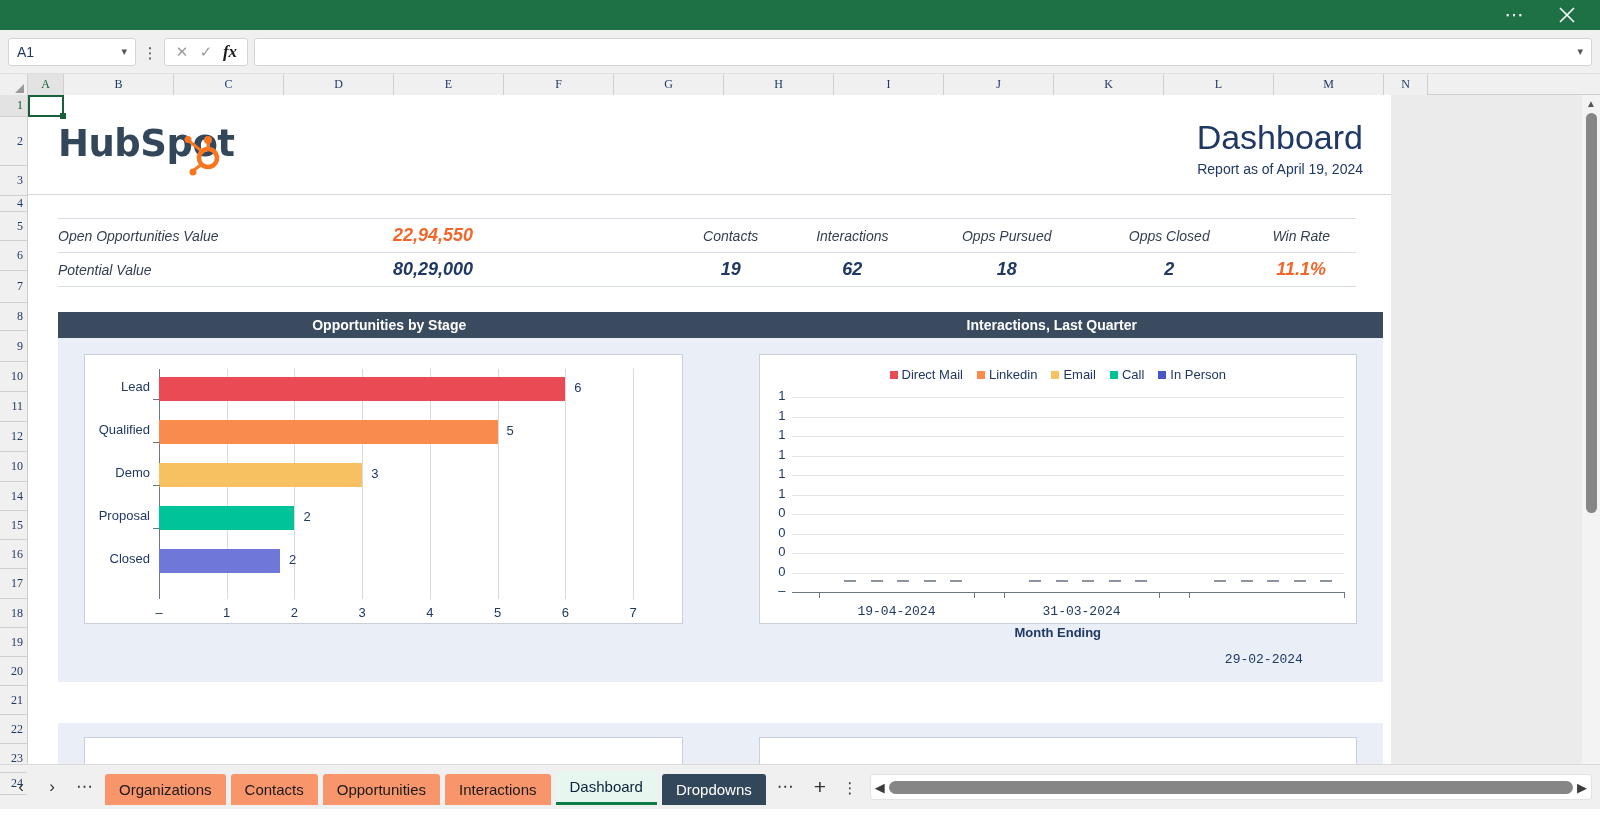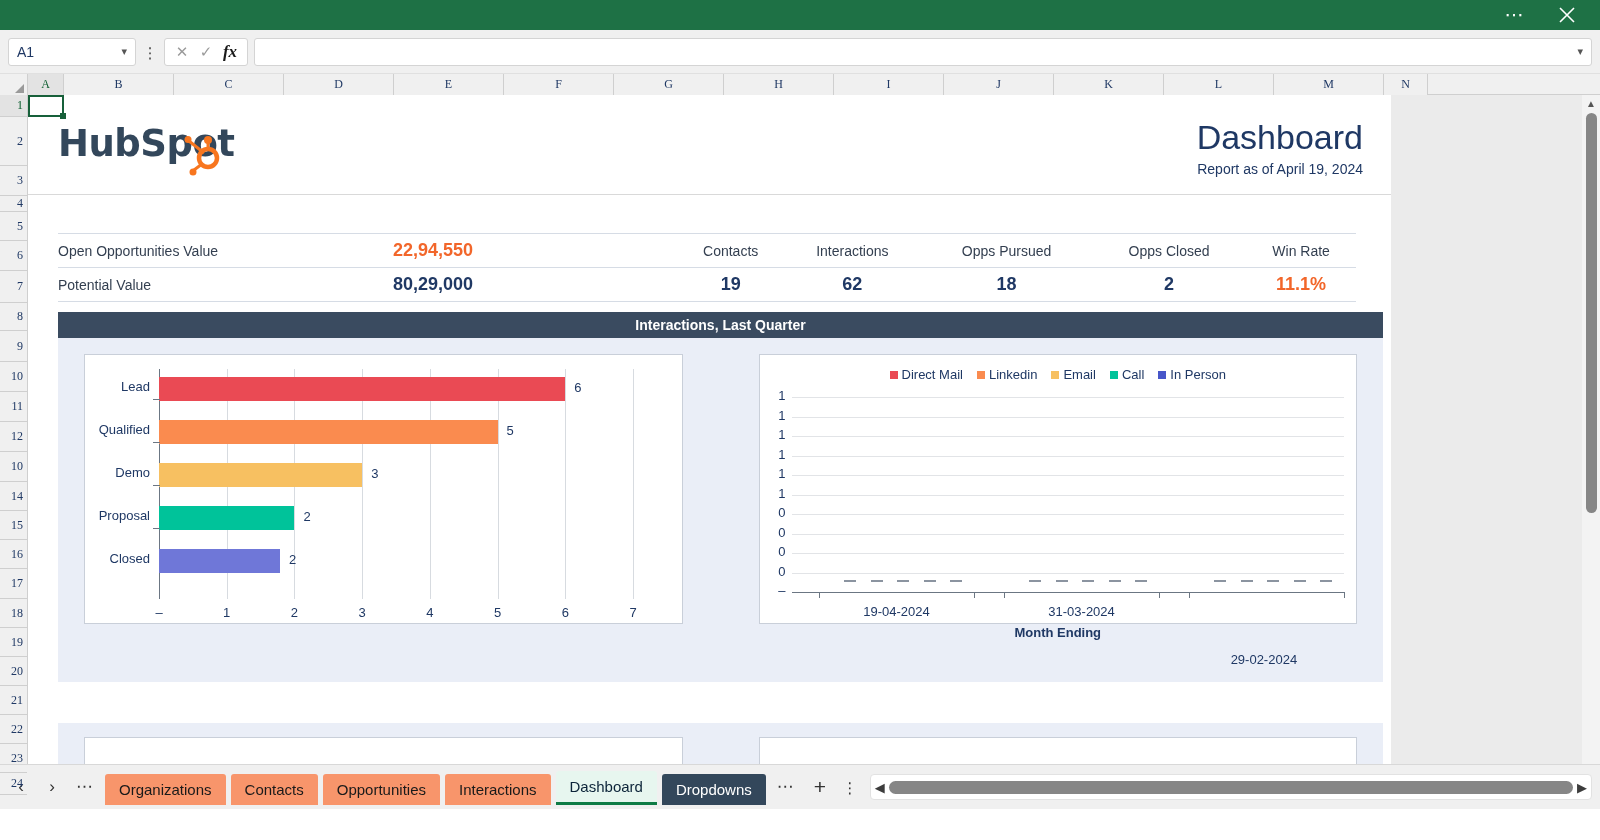--- a/index.html
+++ b/index.html
@@ -117,21 +117,21 @@
   .dash-title {
     position: absolute; right: 28px; top: 22px; text-align: right;
   }
   .dash-title .t1 {
     font-size: 34px; color: #1f3864; font-weight: 400; line-height: 40px;
   }
   .dash-title .t2 { font-size: 14px; color: #1f3864; margin-top: 4px; }
 
   
   .kpi {
-    position: absolute; left: 30px; top: 138px; width: 1298px;
+    position: absolute; left: 30px; top: 123px; width: 1298px; font-style: italic;
   }
   .kpi table { width: 100%; border-collapse: collapse; }
   .kpi td {
     border-top: 1px solid #d6dce5; border-bottom: 1px solid #d6dce5;
     padding: 6px 0; font-size: 14px; color: #1f3864; height: 30px;
   }
   .kpi .lbl { text-align: left; color: #333f50; }
   .kpi .val-orange { color: #f2662a; font-weight: bold; font-size: 18px; text-align: center; }
   .kpi .val-dark   { color: #1f3864; font-weight: bold; font-size: 18px; text-align: center; }
   .kpi .hdr { text-align: center; color: #333f50; font-size: 14px; font-weight: normal; }
@@ -184,21 +184,21 @@
   .lc .legend .item { display: flex; align-items: center; gap: 4px;
                       font-size: 13px; color: #1f3864; }
   .lc .legend .sw { width: 8px; height: 8px; display: inline-block; }
   .lc .ylbl { position: absolute; left: 4px; font-size: 13px;
               color: #1f3864; width: 22px; text-align: right; }
   .lc .gl { position: absolute; left: 32px; right: 12px; height: 1px; background: #e2e4e7; }
   .lc .xaxis { position: absolute; left: 32px; right: 12px; height: 1px; background: #6b7683; }
   .lc .xtick { position: absolute; width: 1px; height: 6px; background: #6b7683; }
   .lc .dash { position: absolute; width: 12px; height: 2px; background: #8b94a0; }
   .lc .xlbl { position: absolute; font-size: 13px; color: #1f3864;
-              transform: translateX(-50%); }
+              transform: translateX(-50%); font-family: Liberation Mono, monospace; }
   .lc .axistitle { position: absolute; width: 100%; text-align: center;
                    font-size: 13px; font-weight: bold; color: #1f3864; }
 
   
   .tabbar {
     height: 45px; background: #f0f0f0; display: flex; align-items: center;
     padding: 0 8px; gap: 5px; border-top: 1px solid #d8d8d8;
   }
   .navbtn { width: 26px; height: 26px; display: flex; align-items: center;
             justify-content: center; color: #333; font-size: 17px; }
@@ -368,20 +368,21 @@
               <td class="num">18</td>
               <td class="num">2</td>
               <td class="num orange">11.1%</td>
             </tr>
           </tbody>
             </table>
         </div>
 
         <div class="panel" style="top:217px;">
           <div class="panel-hdr">
+            <div class="ph">Opportunities by Stage</div>
             <div class="ph">Interactions, Last Quarter</div>
           </div>
           <div class="panel-body" style="height:344px;">
 
             <div class="chartbox">
               <div class="bc" id="barchart">
                   <div class="grid" style="left: 141.714px;"></div>
                   <div class="grid" style="left: 209.429px;"></div>
                   <div class="grid" style="left: 277.143px;"></div>
                   <div class="grid" style="left: 344.857px;"></div>

